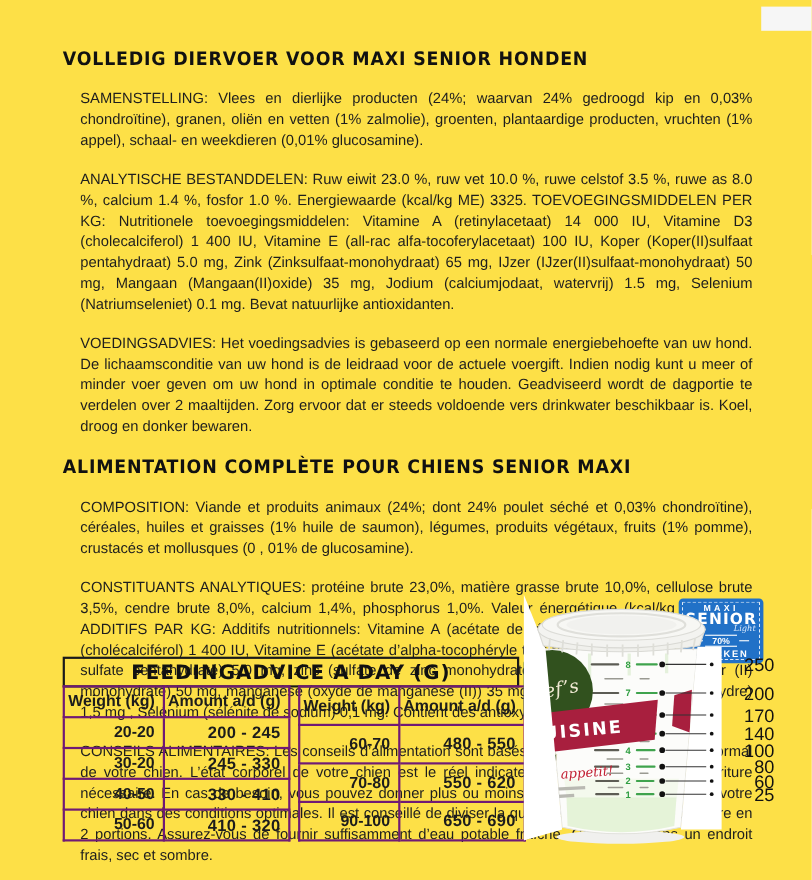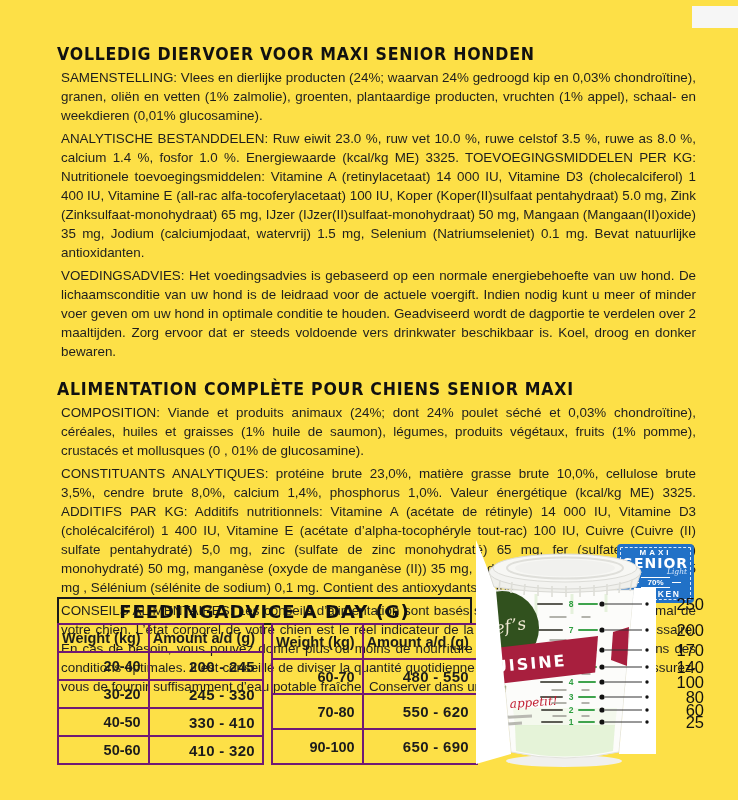--- a/index.html
+++ b/index.html
@@ -2,21 +2,21 @@
 <html><head>
 <meta charset="utf-8">
 <style>
   html,body{margin:0;padding:0;}
   body{width:738px;height:800px;background:#ffffff;font-family:"Liberation Sans",sans-serif;color:#1c1c1c;}
   .page{position:relative;width:738px;height:800px;overflow:hidden;background:#fde047;}
   .scan-artifact{position:absolute;left:692px;top:6px;width:46px;height:22px;background:#f6f6f6;}
   .content{position:absolute;left:57px;top:44px;width:643px;}
   .display-heading{display:block;margin:0 0 4px 0;font-family:"DejaVu Sans",sans-serif;font-weight:800;
     font-size:17px;letter-spacing:0.8px;color:#111;transform:scaleX(0.93);transform-origin:left center;white-space:nowrap;}
-  .body-text{margin:4px;font-size:13.4px;line-height:19px;text-align:justify;color:#1e1e1e;}
+  .body-text{margin:16px;font-size:13.4px;line-height:19px;text-align:justify;color:#1e1e1e;}
   .section{margin:0;}
   .section.french{margin-top:18px;}
 
   
   .feeding-table-wrap{position:absolute;left:57px;top:597px;width:415px;}
   .ft-title{box-sizing:border-box;border:2px solid #1a1a1a;height:28px;display:flex;align-items:center;justify-content:center;
     font-family:"DejaVu Sans",sans-serif;font-weight:800;font-size:18px;letter-spacing:1px;transform-origin:center;color:#111;}
   .ft-row{display:flex;gap:7px;margin-top:-2px;}
   .ft-row table{border-collapse:collapse;flex:1;table-layout:fixed;}
   .ft-row th,.ft-row td{box-sizing:border-box;border:2px solid #701a75;height:28px;padding:0 7px 0 3px;
@@ -73,21 +73,21 @@
     <div class="ft-title">FEEDINGADVICE A DAY (G)</div>
     <div class="ft-row">
 
       <table>
         <tbody>
             <tr>
           <th>Weight (kg)</th>
           <th>Amount a/d (g)</th>
         </tr>
         <tr>
-          <td class="weight">20-40</td>
+          <td class="weight">20-20</td>
           <td class="amount">200 - 245</td>
         </tr>
         <tr>
           <td class="weight">30-20</td>
           <td class="amount">245 - 330</td>
         </tr>
         <tr>
           <td class="weight">40-50</td>
           <td class="amount">330 - 410</td>
         </tr>

